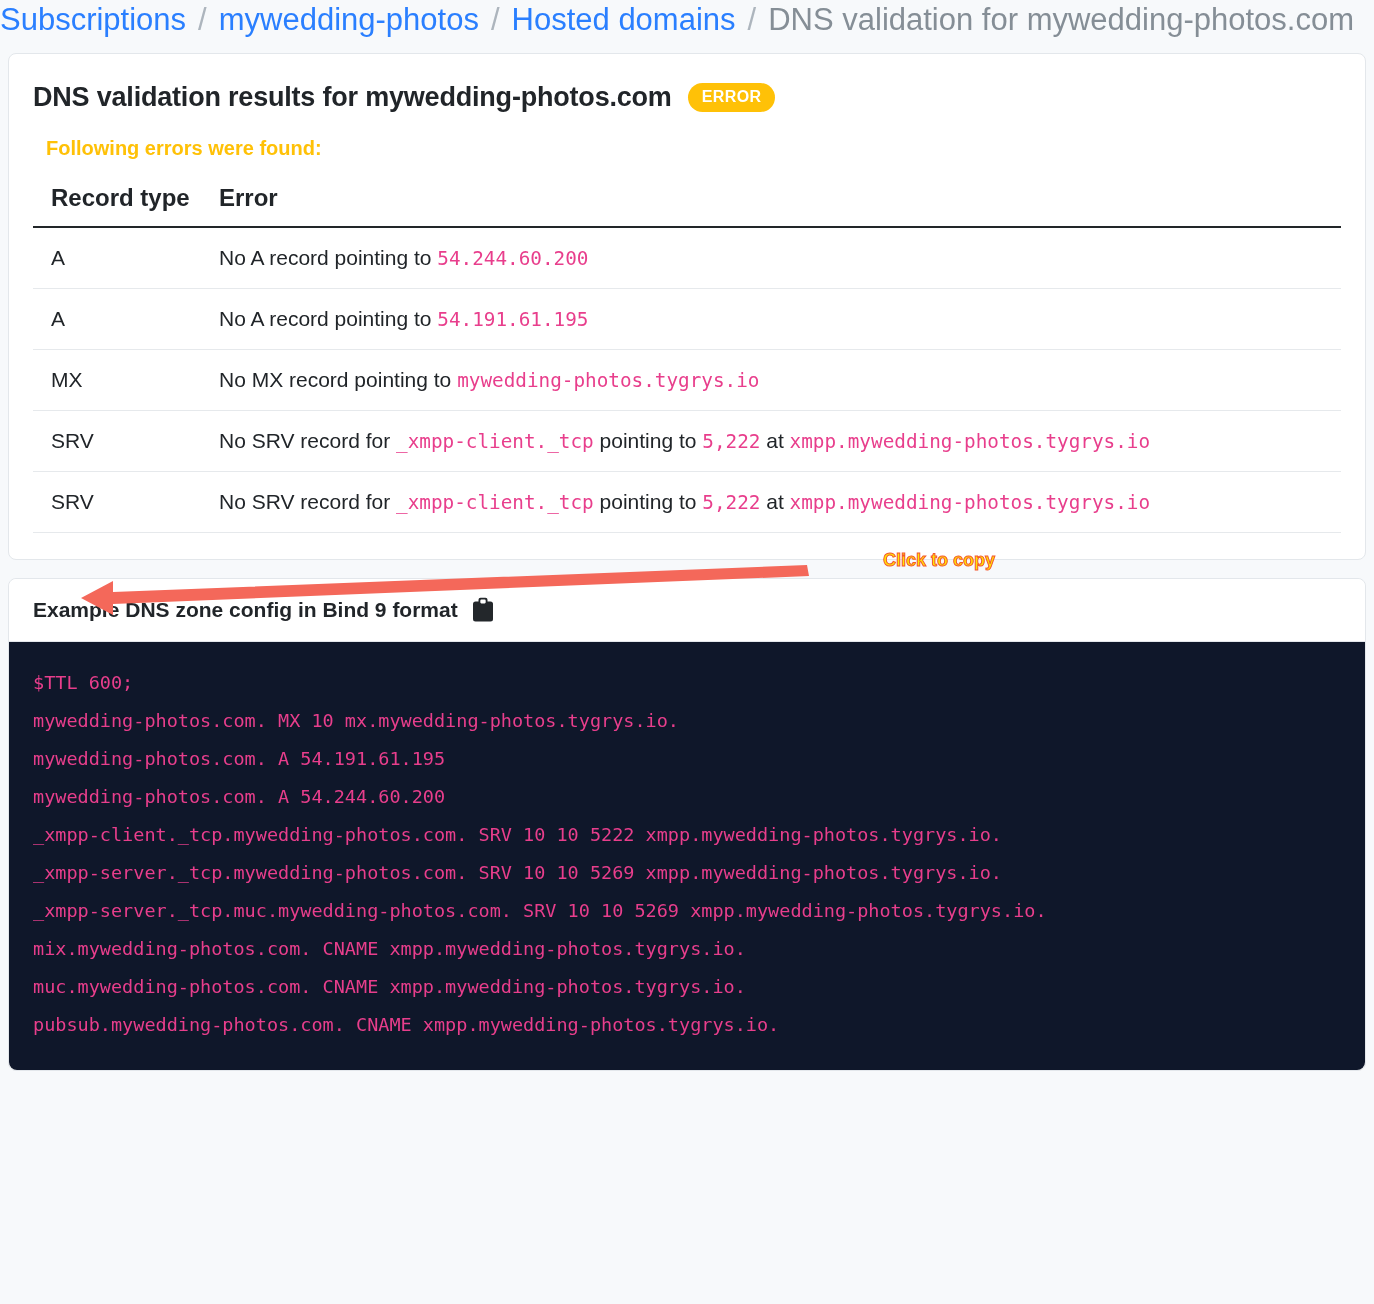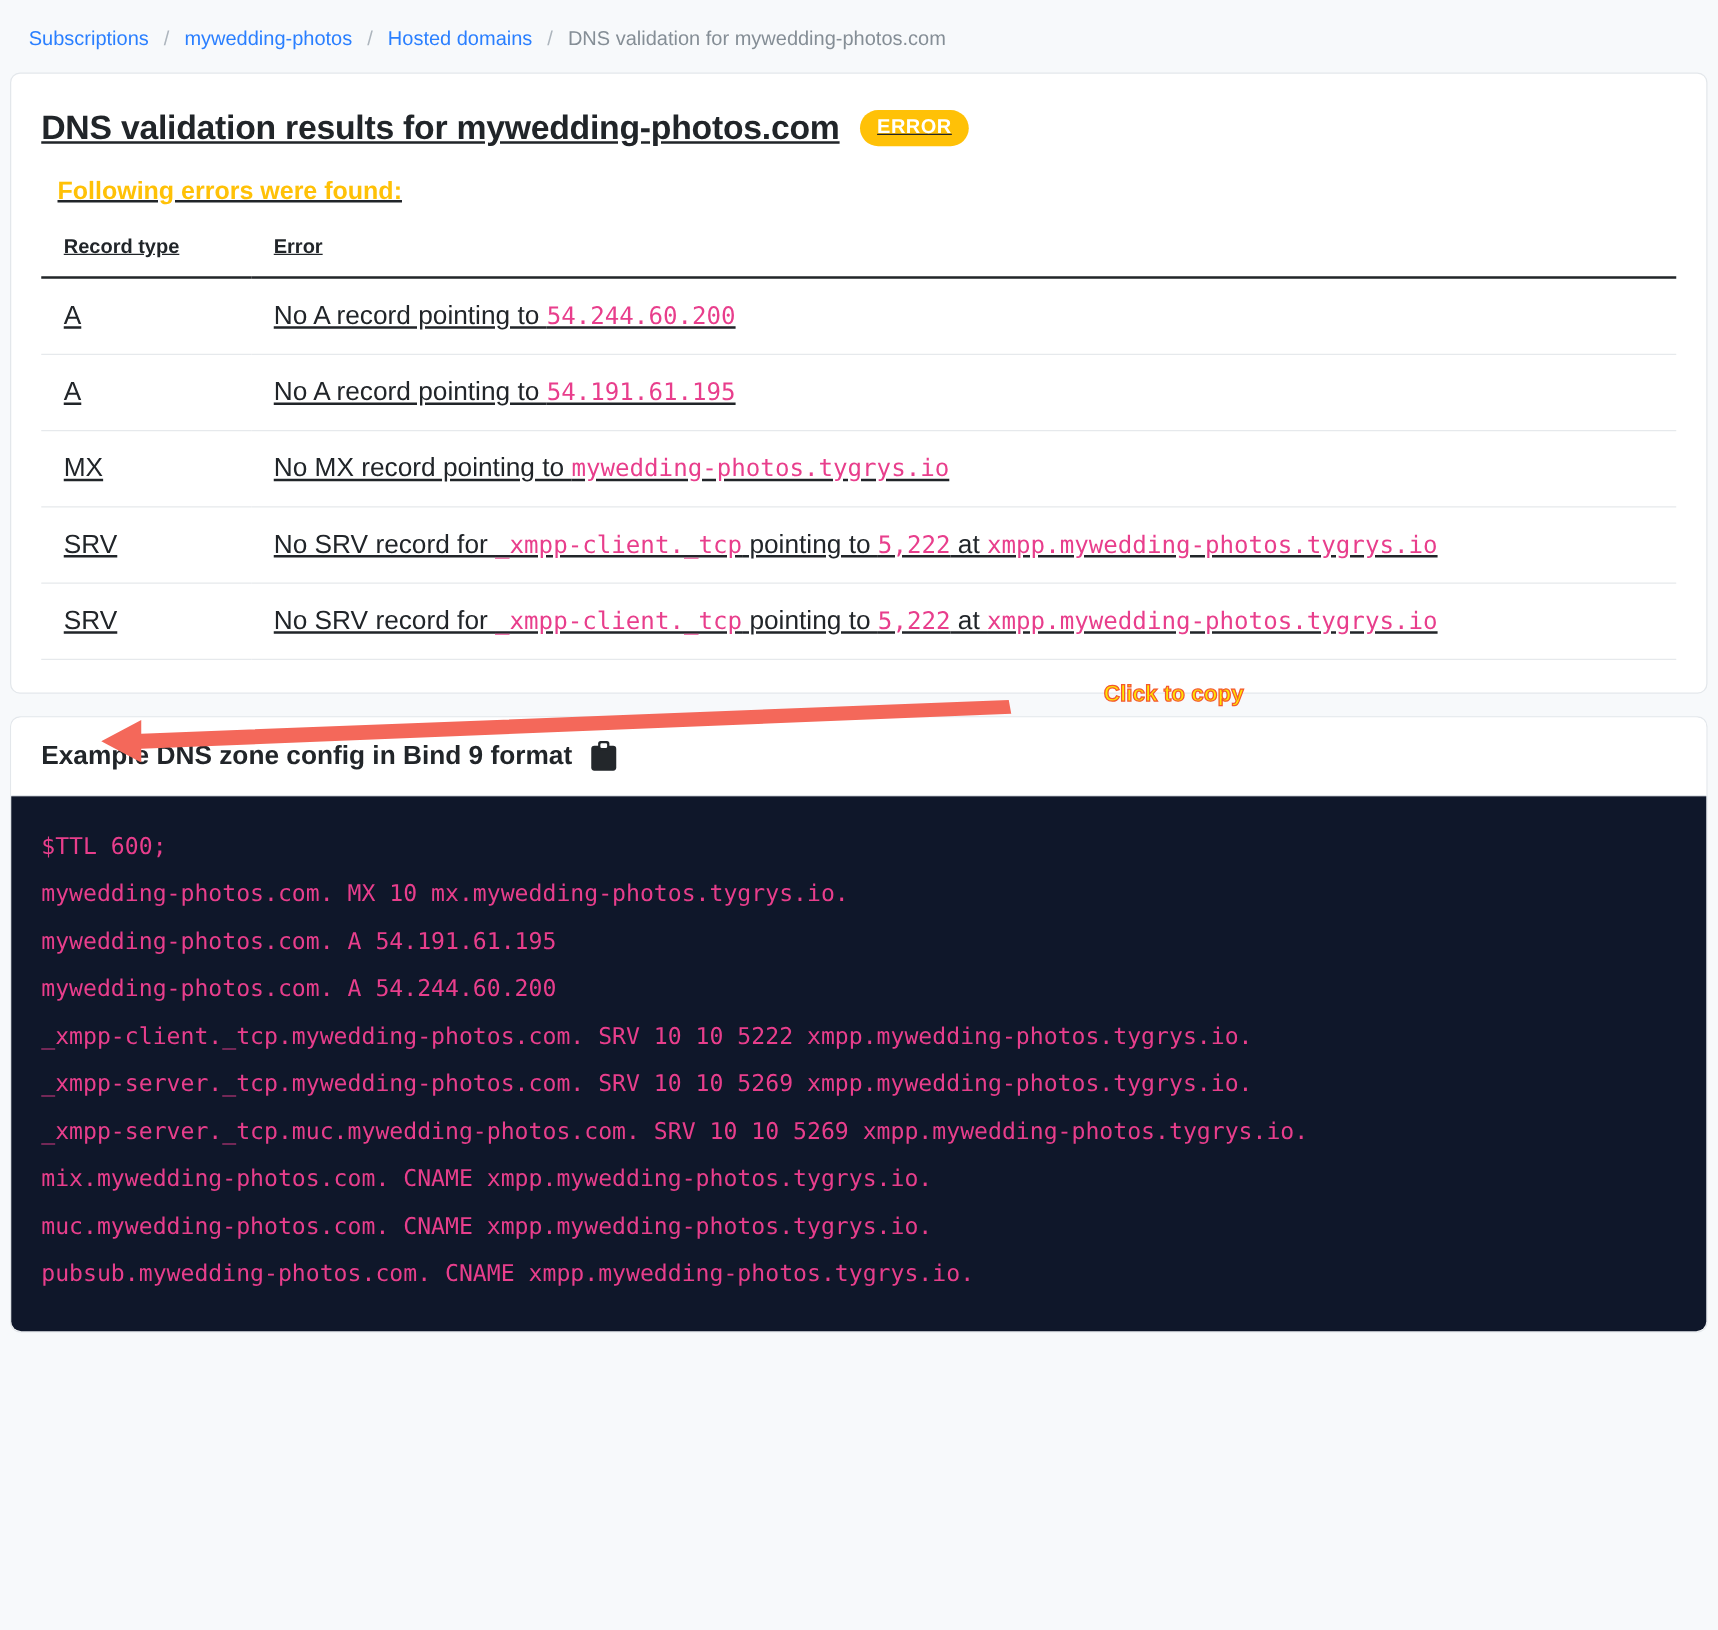--- a/index.html
+++ b/index.html
@@ -14,25 +14,24 @@
     font-family: "Liberation Sans", sans-serif;
     color: #212529;
     overflow: hidden;
   }
 
   
   .breadcrumb {
     display: flex;
     align-items: center;
     gap: 0;
-    padding: 24px 0 18px 0;
-    font-size: 16px;
+    padding: 4px 0 18px 0;
+    font-size: 31px;
     line-height: 1;
     white-space: nowrap;
-    margin-left: 23px;
   }
   .crumb-link {
     color: #2a7fff;
     text-decoration: none;
     cursor: pointer;
   }
   .crumb-sep {
     color: #adb5bd;
     padding: 0 12px;
   }
@@ -42,21 +41,20 @@
 
   
   .card {
     background: #ffffff;
     border: 1px solid #e3e7eb;
     border-radius: 8px;
     margin: 0 8px 18px 8px;
   }
   .card-body {
     padding: 28px 24px 26px 24px;
-    text-decoration: underline;
   }
 
   .card-title {
     display: flex;
     align-items: center;
     gap: 16px;
     font-size: 27px;
     font-weight: bold;
     color: #212529;
     letter-spacing: -0.2px;
@@ -82,21 +80,21 @@
   }
 
   
   table.errors {
     width: 100%;
     border-collapse: collapse;
     table-layout: fixed;
   }
   table.errors th {
     text-align: left;
-    font-size: 16px;
+    font-size: 24px;
     font-weight: bold;
     color: #212529;
     padding: 0 8px 14px 18px;
     border-bottom: 2px solid #222629;
   }
   table.errors th.col-type { width: 168px; }
   table.errors td {
     font-size: 21px;
     color: #212529;
     padding: 18px 8px 18px 18px;

